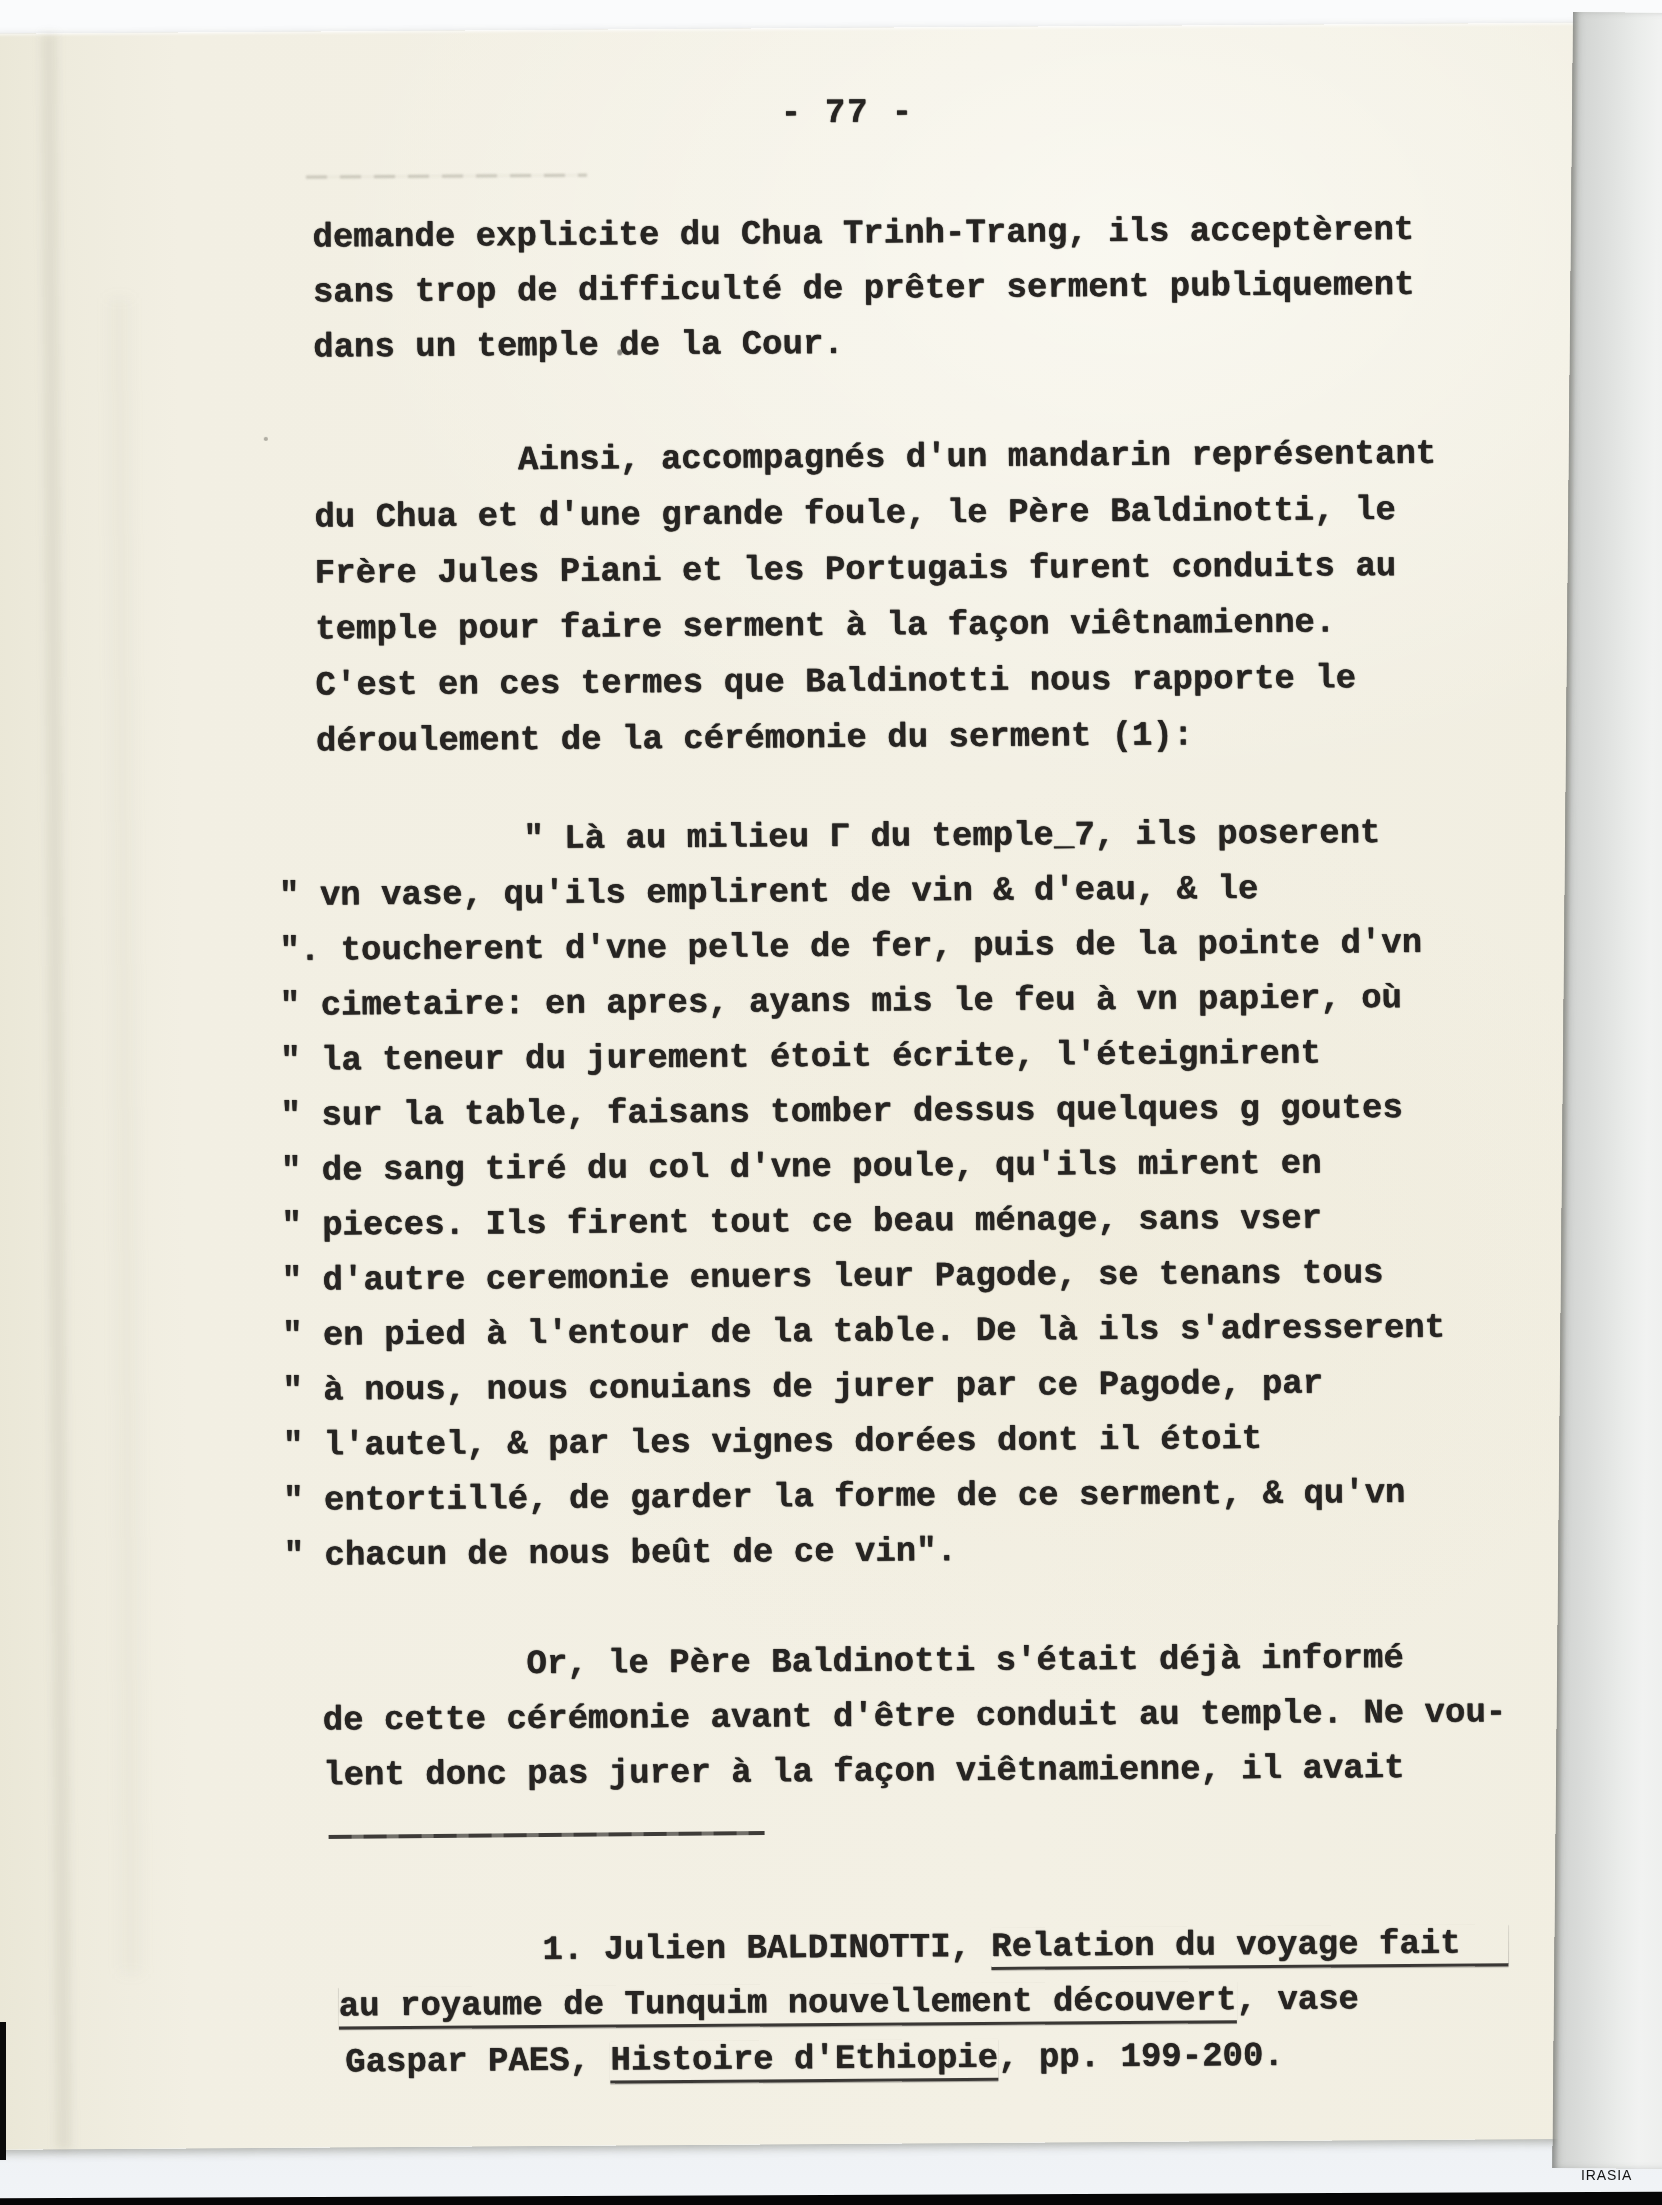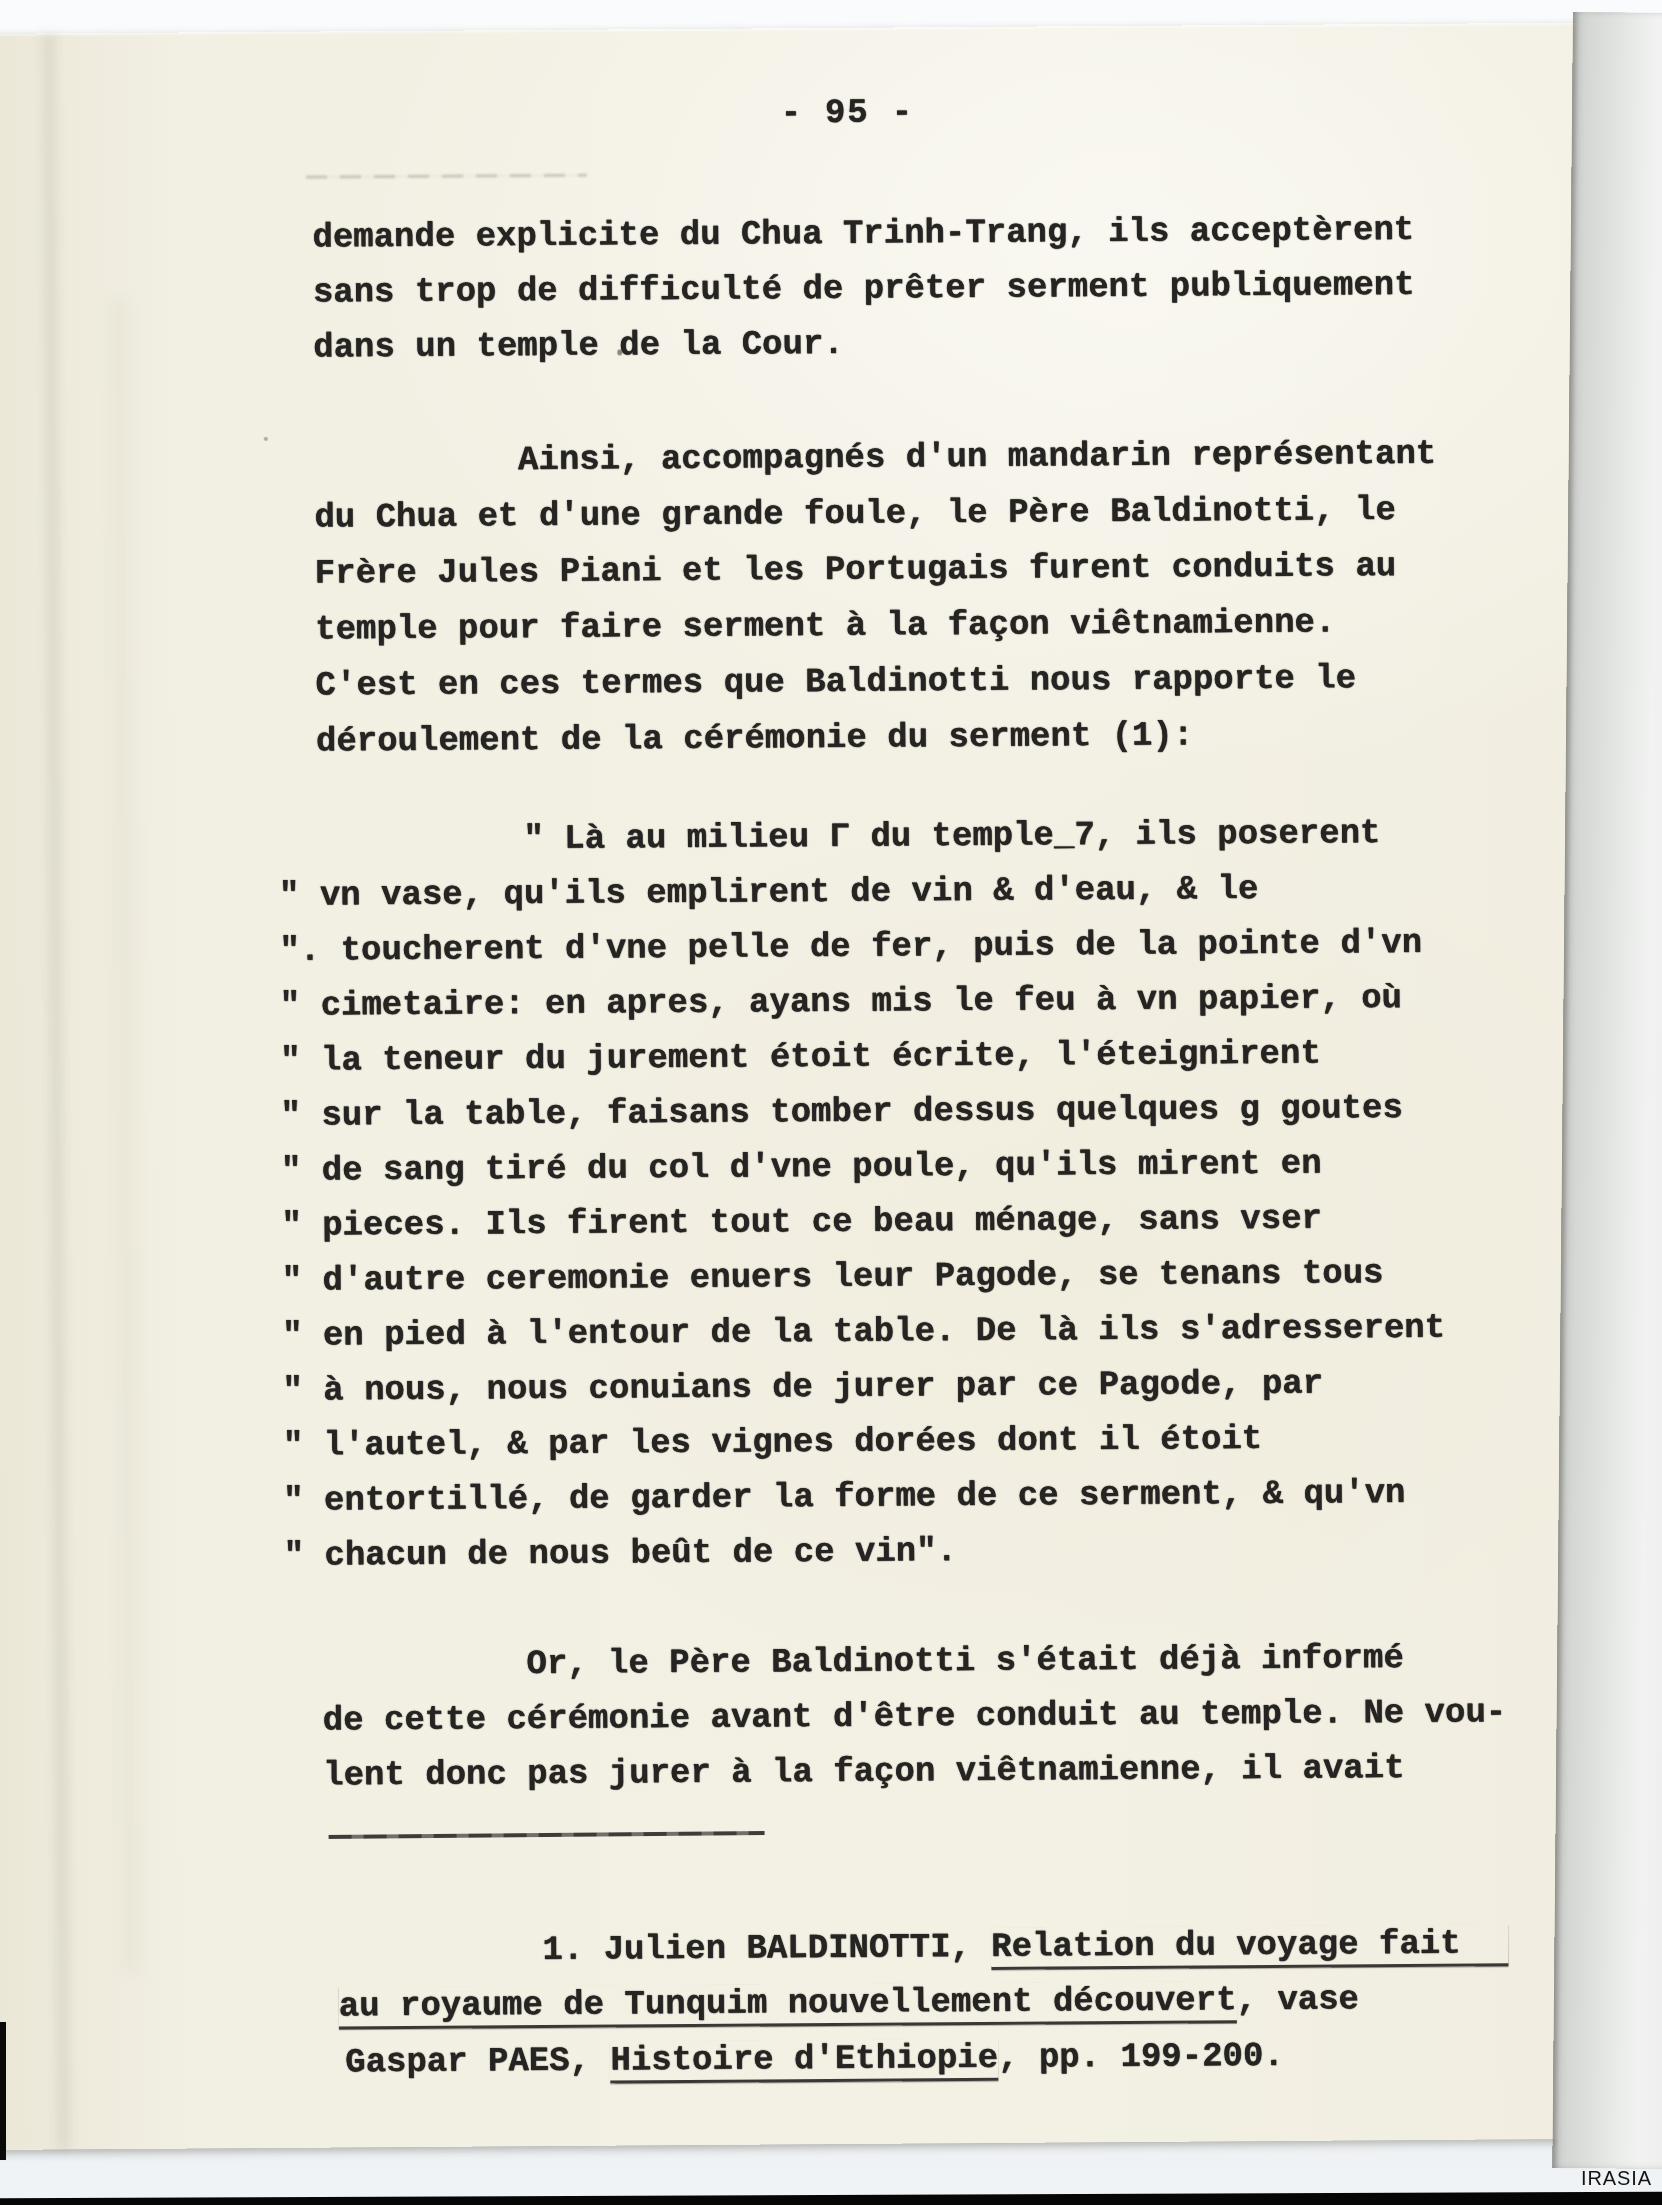--- a/index.html
+++ b/index.html
@@ -104,40 +104,40 @@
     background:#060606; transform: rotate(-0.22deg);
   }
   .bar-left {
     position:absolute; left:0; top:2022px; width:6.2px; height:138px;
     background:#0a0a0a; filter: blur(0.4px);
   }
 
   .watermark {
     position:absolute; left:1581px; top:2167px;
     font-family:"Liberation Sans","DejaVu Sans",sans-serif;
-    font-size:20px; color:#141414; letter-spacing:0.9px;
+    font-size:14px; color:#141414; letter-spacing:0.9px;
   }
 </style>
 </head>
 <body>
 
 <div class="scan">
 
   <div class="bg-top"></div>
 
   <div class="page">
     <div class="content">
 
       <div class="art-streak"></div>
       <div class="art-streak2"></div>
       <div class="art-faded-line"></div>
       <div class="art-dot1"></div>
       <div class="art-dot2"></div>
 
-      <div class="typed pagenum">- 95 -</div>
+      <div class="typed pagenum">- 77 -</div>
 
       <div class="typed p1">demande explicite du Chua Trinh-Trang, ils acceptèrent
 sans trop de difficulté de prêter serment publiquement
 dans un temple de la Cour.</div>
 
       <div class="typed p2">          Ainsi, accompagnés d'un mandarin représentant
 du Chua et d'une grande foule, le Père Baldinotti, le
 Frère Jules Piani et les Portugais furent conduits au
 temple pour faire serment à la façon viêtnamienne.
 C'est en ces termes que Baldinotti nous rapporte le

